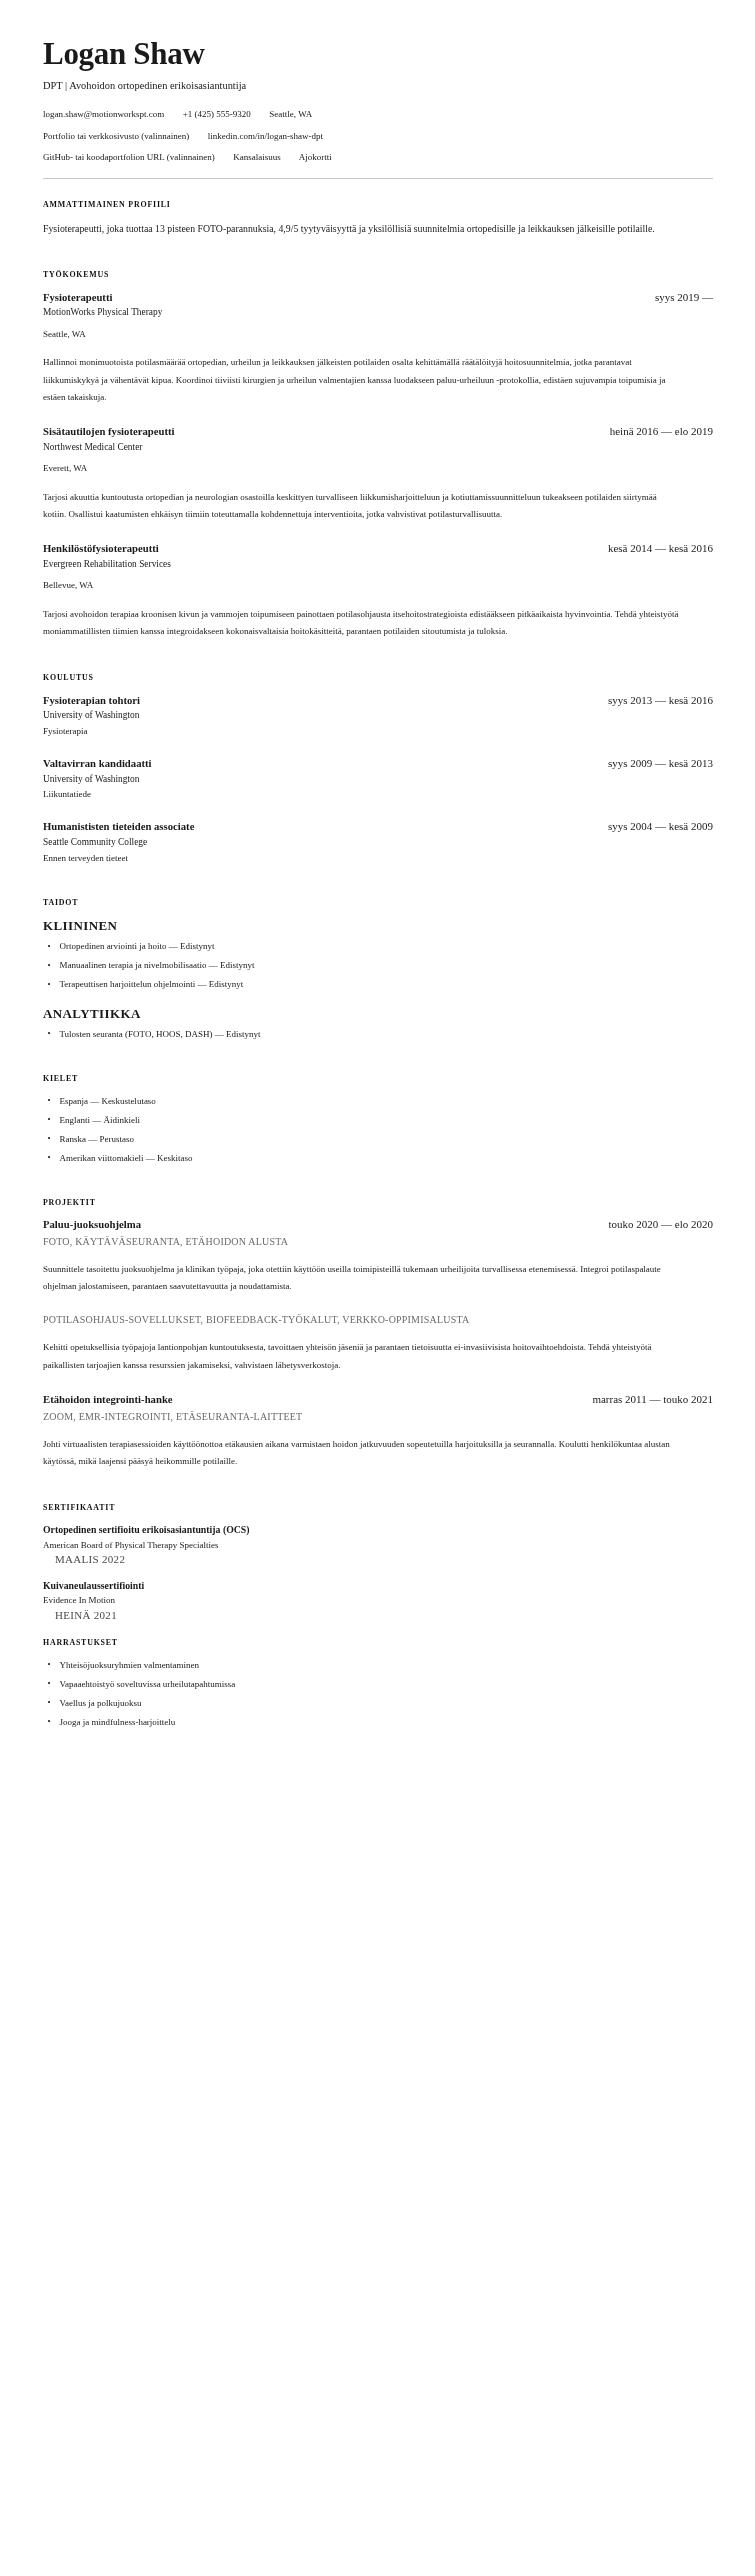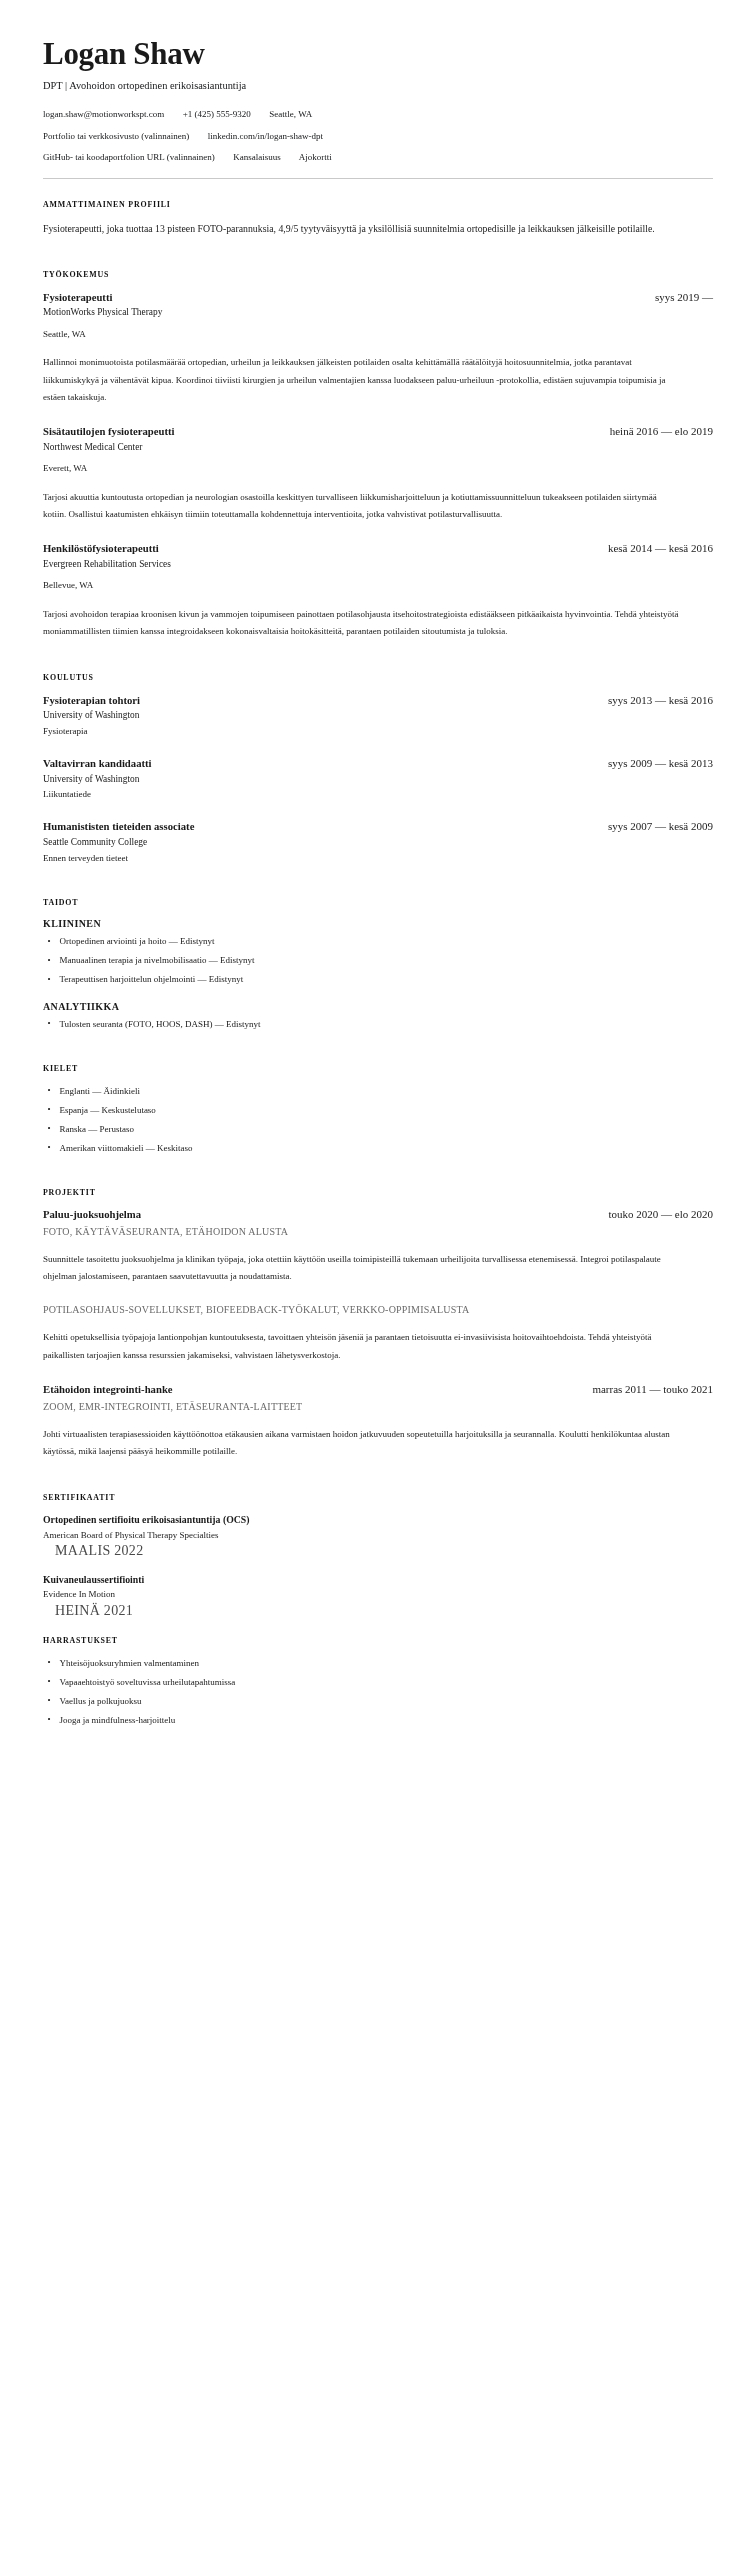--- a/index.html
+++ b/index.html
@@ -115,21 +115,21 @@
     letter-spacing: 0.2px;
     color: #6a6a6a;
     margin: 3.8px 0 0 0;
     text-transform: uppercase;
   }
 
   
   .skill-group { margin-bottom: 14px; }
   .skill-group:last-child { margin-bottom: 0; }
   .skill-group-title {
-    font-size: 10px;
+    font-size: 13px;
     font-weight: 700;
     letter-spacing: 0.4px;
     text-transform: uppercase;
     margin: 0 0 6.3px 0;
   }
   ul.bullets {
     list-style: none;
     margin: 0;
     padding: 0;
   }
@@ -157,21 +157,21 @@
     font-weight: 700;
     margin: 0;
     line-height: 1.35;
   }
   .cert-issuer {
     font-size: 9px;
     margin: 1.9px 0 0 0;
     line-height: 1.4;
   }
   .cert-date {
-    font-size: 14px;
+    font-size: 11px;
     letter-spacing: 0.3px;
     color: #4a4a4a;
     margin: 1.9px 0 0 0;
     text-transform: uppercase;
     padding-left: 12px;
   }
 
   .gap-lg { height: 14px; }
 </style>
 </head>
@@ -264,21 +264,21 @@
         <h3 class="entry-title">Valtavirran kandidaatti</h3>
         <span class="entry-date">syys 2009 — kesä 2013</span>
       </div>
       <p class="entry-org">University of Washington</p>
       <p class="entry-sub">Liikuntatiede</p>
     </div>
 
     <div class="entry">
       <div class="entry-head">
         <h3 class="entry-title">Humanististen tieteiden associate</h3>
-        <span class="entry-date">syys 2007 — kesä 2009</span>
+        <span class="entry-date">syys 2004 — kesä 2009</span>
       </div>
       <p class="entry-org">Seattle Community College</p>
       <p class="entry-sub">Ennen terveyden tieteet</p>
     </div>
   </section>
 
   <section class="section">
     <h2 class="section-title">TAIDOT</h2>
 
     <div class="skill-group">
@@ -294,22 +294,22 @@
       <h3 class="skill-group-title">ANALYTIIKKA</h3>
       <ul class="bullets">
         <li>Tulosten seuranta (FOTO, HOOS, DASH) — Edistynyt</li>
       </ul>
     </div>
   </section>
 
   <section class="section">
     <h2 class="section-title">KIELET</h2>
     <ul class="bullets">
+      <li>Espanja — Keskustelutaso</li>
       <li>Englanti — Äidinkieli</li>
-      <li>Espanja — Keskustelutaso</li>
       <li>Ranska — Perustaso</li>
       <li>Amerikan viittomakieli — Keskitaso</li>
     </ul>
   </section>
 
   <section class="section">
     <h2 class="section-title">PROJEKTIT</h2>
 
     <div class="entry">
       <div class="entry-head">

